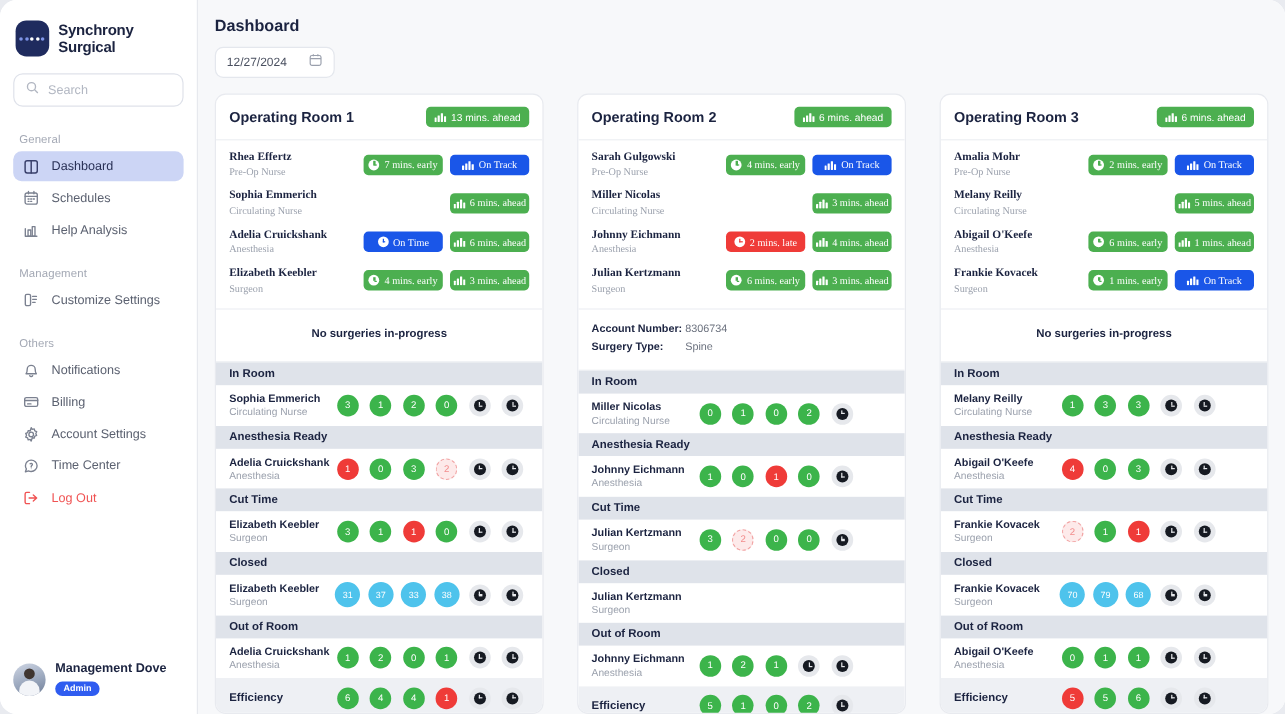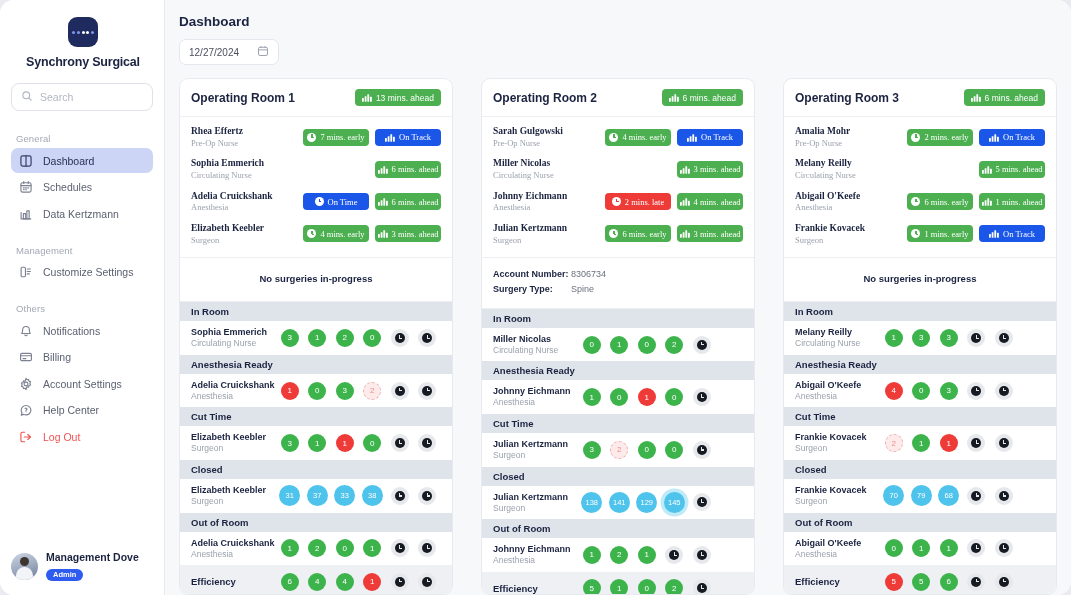--- a/index.html
+++ b/index.html
@@ -22,21 +22,21 @@
   .sidebar {
     width: 165px;
     flex: 0 0 165px;
     background: #ffffff;
     border-right: 1px solid #e7e9ee;
     padding: 14px 11px 0 11px;
     display: flex;
     flex-direction: column;
     position: relative;
   }
-  .brand { display: flex; align-items: center; gap: 8px; margin: 3px 0 14px 2px; flex-direction: column; }
+  .brand { display: flex; align-items: center; gap: 8px; margin: 3px 0 14px 2px; }
   .brand-logo {
     width: 30px; height: 30px; border-radius: 9px;
     background: #1f2b5e;
     display: flex; align-items: center; justify-content: center;
     gap: 1.6px;
   }
   .brand-logo i { width: 3px; height: 3px; border-radius: 50%; background: #7f95e8; display: block; }
   .brand-logo i:nth-child(3), .brand-logo i:nth-child(4) { background: #ffffff; }
   .brand-name { font-size: 12.5px; font-weight: bold; color: #1b2340; letter-spacing: -.2px; }
 
@@ -284,21 +284,21 @@
           <span class="label">Schedules</span>
         </div>
         <div class="nav-item">
           <span class="nav-icon">
             <svg viewBox="0 0 16 16" fill="none" stroke="#7b8190" stroke-width="1.3" stroke-linecap="round" stroke-linejoin="round">
               <path d="M2.4 13.6V6.4M2.4 13.6h11"></path>
               <rect x="5" y="7.6" width="2.6" height="6"></rect>
               <rect x="9" y="4.4" width="2.6" height="9.2"></rect>
             </svg>
           </span>
-          <span class="label">Data Kertzmann</span>
+          <span class="label">Help Analysis</span>
         </div>
         <div class="gap-sm"></div>
         <div class="nav-group-label">Management</div>
         <div class="nav-item">
           <span class="nav-icon">
             <svg viewBox="0 0 16 16" fill="none" stroke="#7b8190" stroke-width="1.3" stroke-linecap="round" stroke-linejoin="round">
               <rect x="2.4" y="2.6" width="5" height="10.8" rx="1.4"></rect>
               <path d="M9.4 4.6h3.6M9.4 7.4h3.6M9.4 10.2h2.4"></path>
             </svg>
           </span>
@@ -334,21 +334,21 @@
           <span class="label">Account Settings</span>
         </div>
         <div class="nav-item">
           <span class="nav-icon">
             <svg viewBox="0 0 16 16" fill="none" stroke="#7b8190" stroke-width="1.3" stroke-linecap="round" stroke-linejoin="round">
               <path d="M13.6 8.2c0 3-2.5 5.4-5.6 5.4-.9 0-1.8-.2-2.5-.6l-3 .9.9-2.7a5.2 5.2 0 01-.9-3c0-3 2.5-5.4 5.5-5.4s5.6 2.4 5.6 5.4z"></path>
               <path d="M8 9.4V8.8c0-.8 1.1-1 1.1-1.9A1.2 1.2 0 007 6.3"></path>
               <circle cx="8" cy="11" r=".4" fill="#7b8190" stroke="none"></circle>
             </svg>
           </span>
-          <span class="label">Help Center</span>
+          <span class="label">Time Center</span>
         </div>
         <div class="nav-item danger">
           <span class="nav-icon">
             <svg viewBox="0 0 16 16" fill="none" stroke="#f05252" stroke-width="1.3" stroke-linecap="round" stroke-linejoin="round">
               <path d="M6.4 2.6H3.8a1.6 1.6 0 00-1.6 1.6v7.6a1.6 1.6 0 001.6 1.6h2.6"></path>
               <path d="M10 10.8L13.2 8 10 5.2M13.2 8H6"></path>
             </svg>
           </span>
           <span class="label">Log Out</span>
         </div>
@@ -896,40 +896,20 @@
                 </div>
                 <div class="m-cell"></div>
               </div>
             </div>
             <div class="m-head">Closed</div>
             <div class="m-row">
               <div class="m-left">
                 <div class="m-name">Julian Kertzmann</div>
                 <div class="m-sub">Surgeon</div>
               </div>
-              <div class="m-cells">
-                <div class="m-cell">
-                  <div class="pill blue wide">138</div>
-                </div>
-                <div class="m-cell">
-                  <div class="pill blue wide">141</div>
-                </div>
-                <div class="m-cell">
-                  <div class="pill blue wide">129</div>
-                </div>
-                <div class="m-cell">
-                  <div class="pill blue wide glow">145</div>
-                </div>
-                <div class="m-cell">
-                  <div class="pill clock">
-                    <i></i>
-                  </div>
-                </div>
-                <div class="m-cell"></div>
-              </div>
             </div>
             <div class="m-head">Out of Room</div>
             <div class="m-row">
               <div class="m-left">
                 <div class="m-name">Johnny Eichmann</div>
                 <div class="m-sub">Anesthesia</div>
               </div>
               <div class="m-cells">
                 <div class="m-cell">
                   <div class="pill green">1</div>

